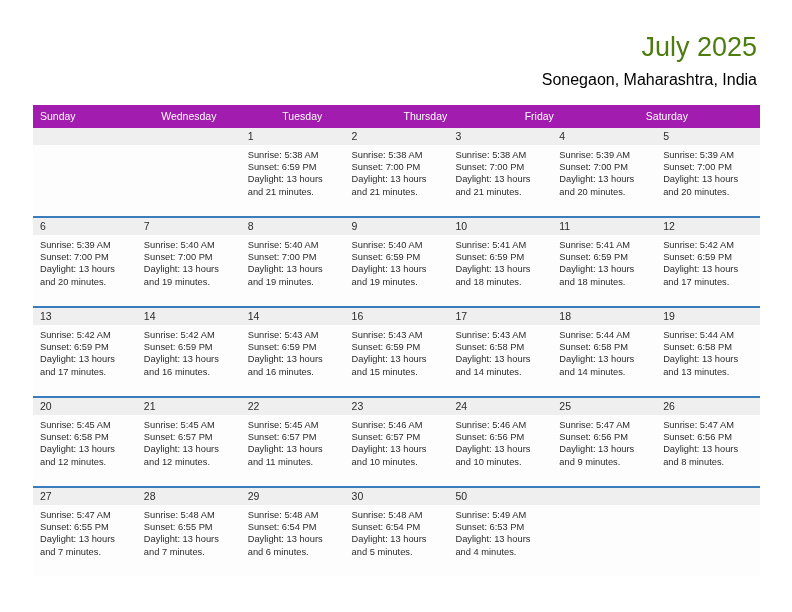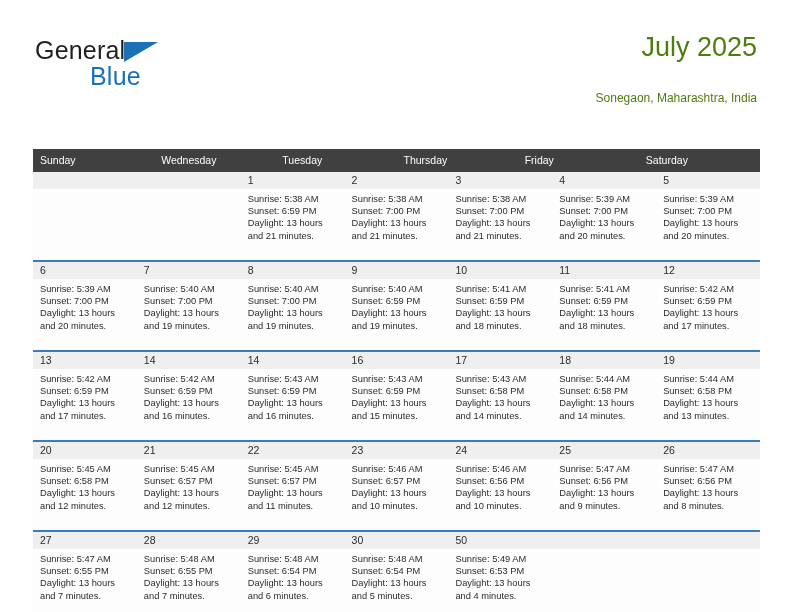--- a/index.html
+++ b/index.html
@@ -69,39 +69,38 @@
     text-align: right;
   }
   .cal-title {
     font-size: 27px;
     color: #4d7c0f;
     line-height: 34px;
     font-weight: normal;
     white-space: nowrap;
   }
   .cal-subtitle {
-    font-size: 12px;
-    color: #4d7c0f;
+    font-size: 16px;
+    color: #000000;
     line-height: 20px;
-    margin-top: 24px;
+    margin-top: 6px;
     white-space: nowrap;
   }
 
   
   .calendar {
     position: absolute;
     left: 33px;
     top: 105px;
     width: 727px;
   }
   .weekday-row {
     display: flex;
     width: 100%;
-    background: #404040;
-    margin-top: 44px;
+    background: #a21caf;
   }
   .weekday {
     flex: 1 1 0;
     min-width: 0;
     color: #ffffff;
     font-size: 10.5px;
     line-height: 13px;
     padding: 5px 0 5px 7px;
     box-sizing: border-box;
     white-space: nowrap;
@@ -147,25 +146,20 @@
     white-space: nowrap;
   }
 </style>
 </head>
 <body>
 
 <div class="page">
 
   <div class="masthead">
 
-    <div class="logo">
-      <span class="logo-general">General</span>
-      <span class="logo-tri"></span>
-      <span class="logo-blue">Blue</span>
-    </div>
 
     <div class="title-block">
       <div class="cal-title">July 2025</div>
       <div class="cal-subtitle">Sonegaon, Maharashtra, India</div>
     </div>
 
   </div>
 
   <div class="calendar">
     <div class="weekday-row" id="weekday-row">

